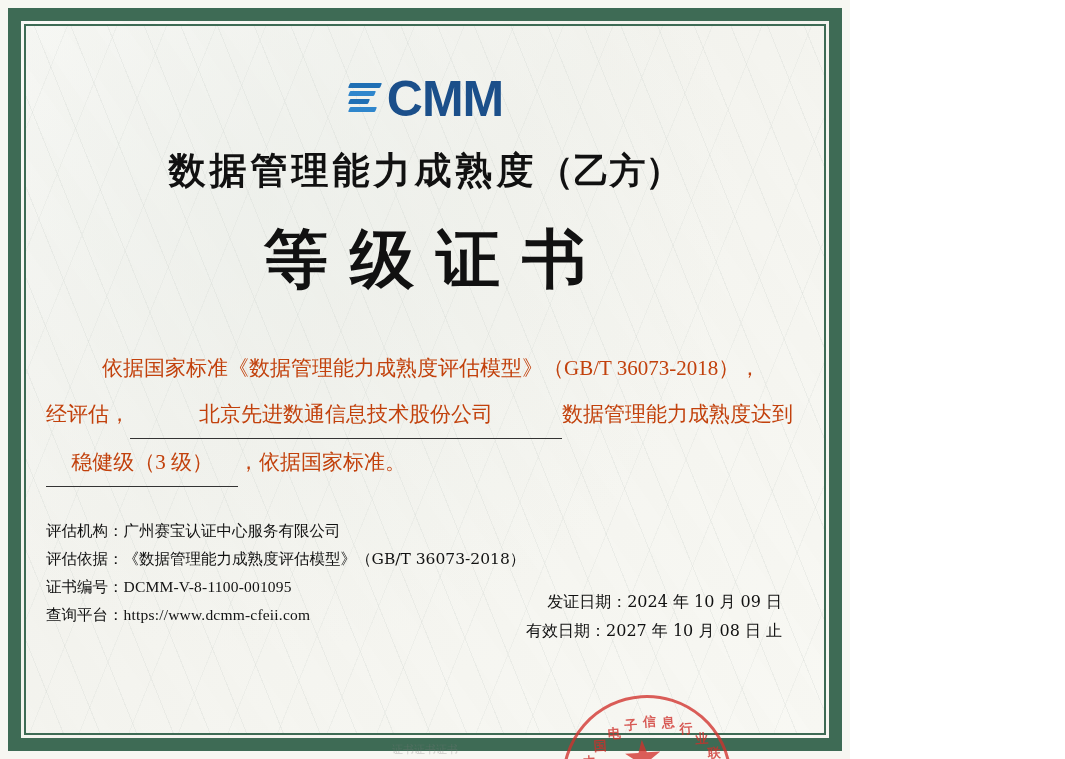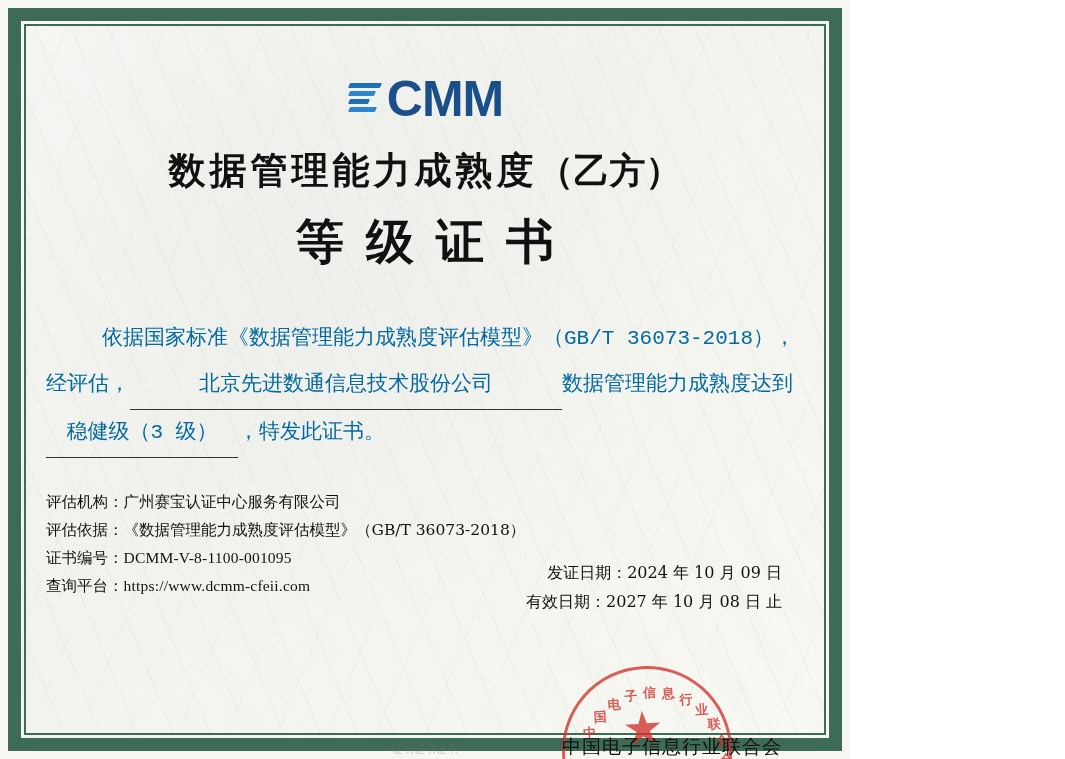--- a/index.html
+++ b/index.html
@@ -117,36 +117,36 @@
     font-size: 37px;
     color: #111;
     letter-spacing: 4px;
   }
   .title-main .paren {
     font-size: 36px;
     letter-spacing: 0;
   }
   .title-sub {
     text-align: center;
-    margin-top: 14px;
+    margin-top: 20px;
     font-family: "DejaVu Serif", serif;
     font-weight: bold;
-    font-size: 48px;
+    font-size: 64px;
     color: #111;
     letter-spacing: 22px;
     text-indent: 22px;
   }
 
   
   .body-text {
     margin-top: 42px;
     font-size: 21px;
     line-height: 46px;
-    color: #0369a1;
-    font-family: Liberation Mono, monospace;
+    color: #c2410c;
+    font-family: Liberation Serif, serif;
   }
   .body-line {
     white-space: nowrap;
   }
   .indent { display:inline-block; width: 56px; }
   .fill-blank {
     display: inline-block;
     border-bottom: 1.3px solid #333;
     text-align: center;
     padding: 0 6px 1px 6px;
@@ -274,21 +274,21 @@
     <div class="title-sub">等级证书</div>
 
     <div class="body-text">
       <div class="body-line">
         <span class="indent"></span><span>依据国家标准《数据管理能力成熟度评估模型》（GB/T 36073-2018），</span>
       </div>
       <div class="body-line">
         <span>经评估，</span><span class="fill-blank blank-company">北京先进数通信息技术股份公司</span><span>数据管理能力成熟度达到</span>
       </div>
       <div class="body-line">
-        <span class="fill-blank blank-level">稳健级（3 级）</span><span>，特发此证书。</span>
+        <span class="fill-blank blank-level">稳健级（3 级）</span><span>，依据国家标准。</span>
       </div>
     </div>
 
     <div class="info">
       <div class="info-row">
         <span class="info-label">评估机构：</span><span class="info-value">广州赛宝认证中心服务有限公司</span>
       </div>
       <div class="info-row">
         <span class="info-label">评估依据：</span><span class="info-value">《数据管理能力成熟度评估模型》（GB/T 36073-2018）</span>
       </div>

